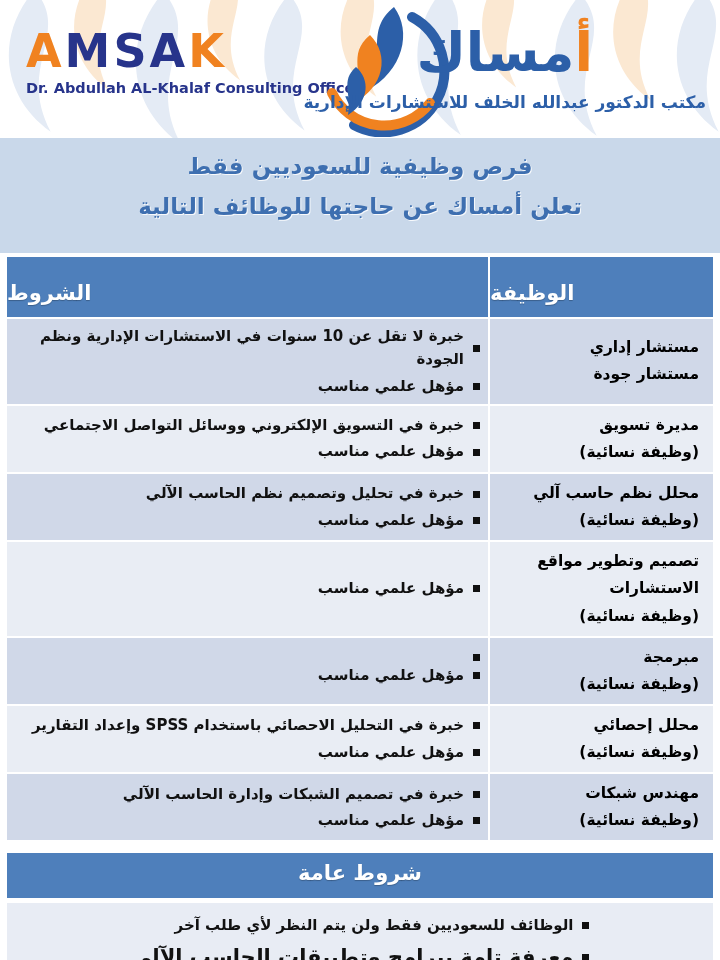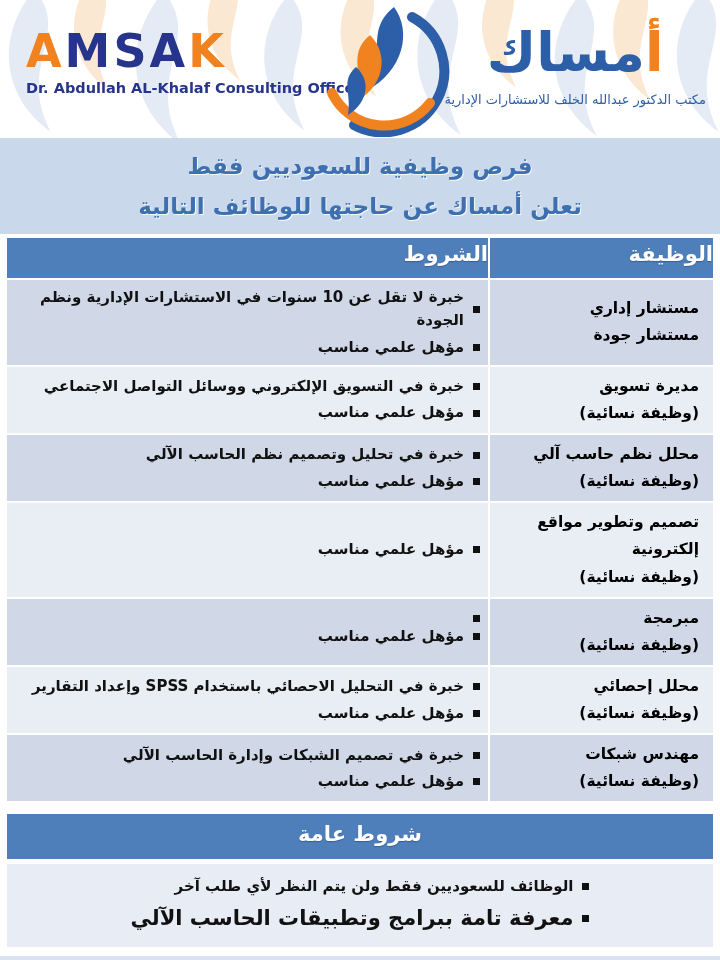--- a/index.html
+++ b/index.html
@@ -15,39 +15,39 @@
   .amsak-logo{left:26px;top:26px;}
   .amsak-word{font-weight:bold;font-size:46px;line-height:1.1;letter-spacing:3px;}
   .amsak-word .orange{color:var(--brand-orange);}
   .amsak-word .navy{color:var(--brand-navy);}
   .amsak-tagline{font-weight:bold;font-size:14.5px;color:var(--brand-navy);margin-top:3px;}
   .flame-logo{left:312px;top:3px;}
   .arabic-logo{right:14px;top:14px;direction:rtl;text-align:center;}
   .arabic-word{font-weight:bold;font-size:54px;line-height:1.45;color:var(--brand-blue);}
   .arabic-word .orange{color:var(--brand-orange);}
   .arabic-word .blue{color:var(--brand-blue);}
-  .arabic-tagline{font-weight:normal;font-size:13px;color:var(--brand-blue);margin-top:0px;}
+  .arabic-tagline{font-weight:bold;font-size:17px;color:var(--brand-blue);margin-top:0px;}
   
   .banner{
-    flex:none;height:96px;box-sizing:border-box;background:var(--banner-bg);
+    flex:none;height:115px;box-sizing:border-box;background:var(--banner-bg);
     direction:rtl;text-align:center;padding-top:8px;
   }
   .banner-line{
     font-weight:bold;font-size:23px;line-height:40px;color:var(--title-text-blue);
     text-shadow:1px 1px 0 rgba(255,255,255,.85);
   }
   
   .jobs-table{
     margin:4px 7px 0;display:grid;grid-template-columns:223px 1fr;gap:2px;
     direction:rtl;background:#fff;
   }
   .cell{box-sizing:border-box;}
   .th{
     background:var(--table-header-blue);color:#fff;font-weight:bold;font-size:21px;
-    text-align:right;padding:4px 0 12px;text-shadow:0 1px 1px rgba(0,0,0,.25);
+    text-align:left;padding:24px 0 12px;text-shadow:0 1px 1px rgba(0,0,0,.25);
   }
   .shade-a{background:var(--row-shade-dark);}
   .shade-b{background:var(--row-shade-light);}
   .job-cell{
     min-height:66px;display:flex;flex-direction:column;justify-content:center;
     text-align:right;padding:6px 14px;color:#000000;
   }
   .job-line{font-weight:bold;font-size:15.5px;line-height:1.75;}
   .req-cell{
     min-height:66px;display:flex;flex-direction:column;justify-content:center;
@@ -162,21 +162,21 @@
         <div class="req-item">
           <span class="sq"></span>
           <span>خبرة في تحليل وتصميم نظم الحاسب الآلي</span>
         </div>
         <div class="req-item">
           <span class="sq"></span>
           <span>مؤهل علمي مناسب</span>
         </div>
       </div>
       <div class="cell job-cell shade-b">
-        <div class="job-line">تصميم وتطوير مواقع إلكترونية</div>
+        <div class="job-line">تصميم وتطوير مواقع الاستشارات</div>
         <div class="job-line">(وظيفة نسائية)</div>
       </div>
       <div class="cell req-cell shade-b">
         <div class="req-item">
           <span class="sq"></span>
           <span>مؤهل علمي مناسب</span>
         </div>
       </div>
       <div class="cell job-cell shade-a">
         <div class="job-line">مبرمجة</div>

